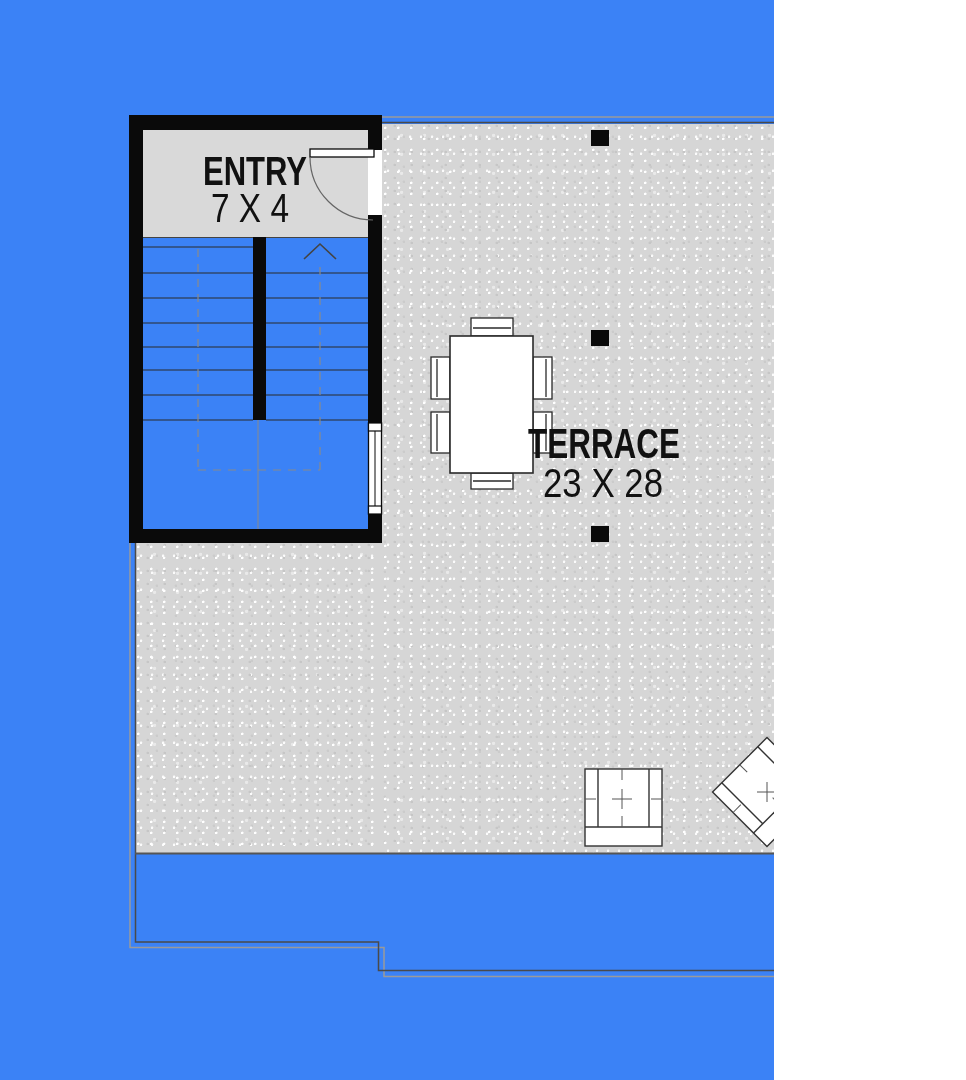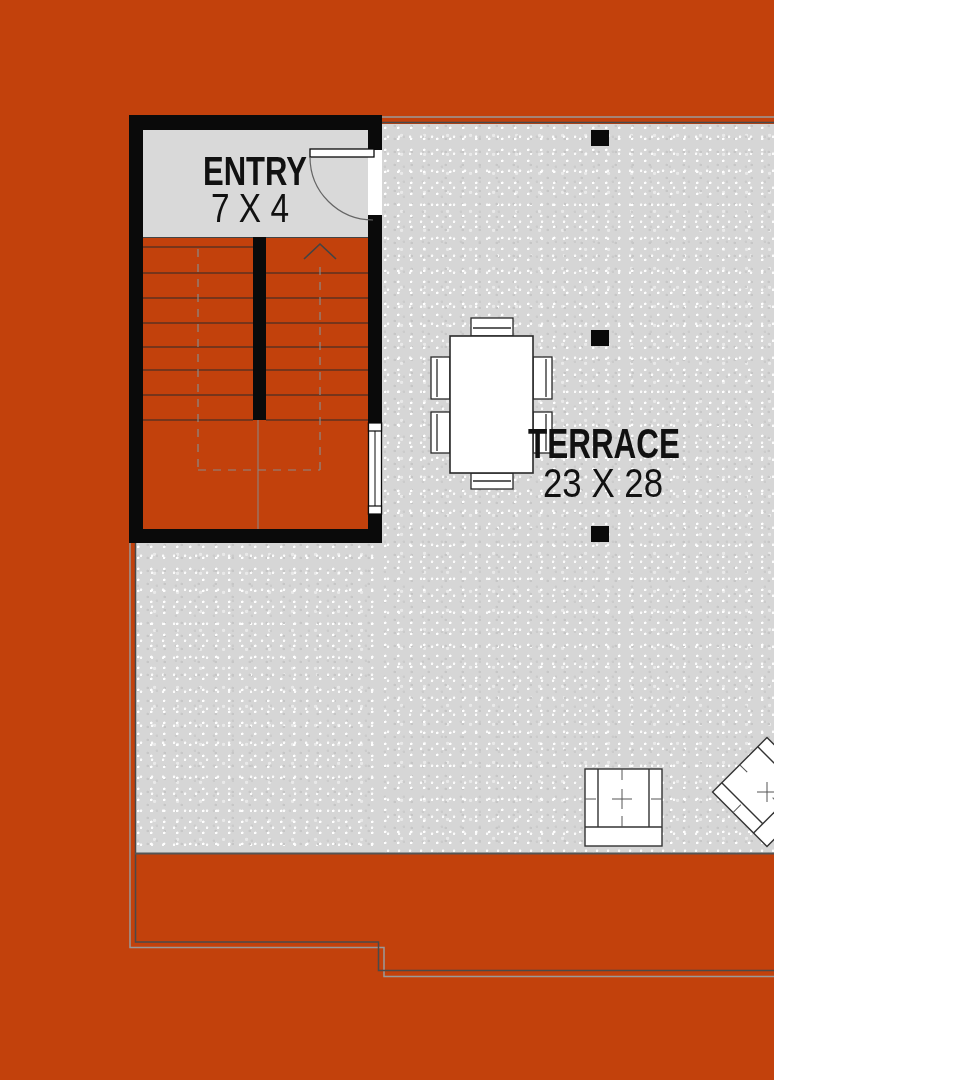--- a/index.html
+++ b/index.html
@@ -1,17 +1,17 @@
 <!DOCTYPE html>
 <html><head>
 <meta charset="utf-8">
 <title>Floor Plan</title>
 <style>
   html,body{margin:0;padding:0;background:#ffffff;}
-  .canvas{position:relative;width:774px;height:1080px;background:#c2410c;overflow:hidden;
+  .canvas{position:relative;width:774px;height:1080px;background:#3b82f6;overflow:hidden;
           font-family:"Liberation Sans",sans-serif;}
   .speckle{position:absolute;background-color:#d6d6d6;
     background-image:
       radial-gradient(circle at 25% 35%, #ffffff 0 1px, rgba(0,0,0,0) 1.6px),
       radial-gradient(circle at 75% 15%, #c6c6c6 0 1px, rgba(0,0,0,0) 1.6px),
       radial-gradient(circle at 55% 75%, #fbfbfb 0 1px, rgba(0,0,0,0) 1.6px),
       radial-gradient(circle at 15% 85%, #cbcbcb 0 1px, rgba(0,0,0,0) 1.6px),
       radial-gradient(circle at 85% 60%, #e9e9e9 0 1.3px, rgba(0,0,0,0) 2px);
     background-size:13px 11px,17px 13px,11px 17px,19px 15px,23px 19px;}
   #terrace-fill-main{left:382px;top:124px;width:449px;height:729px;}

